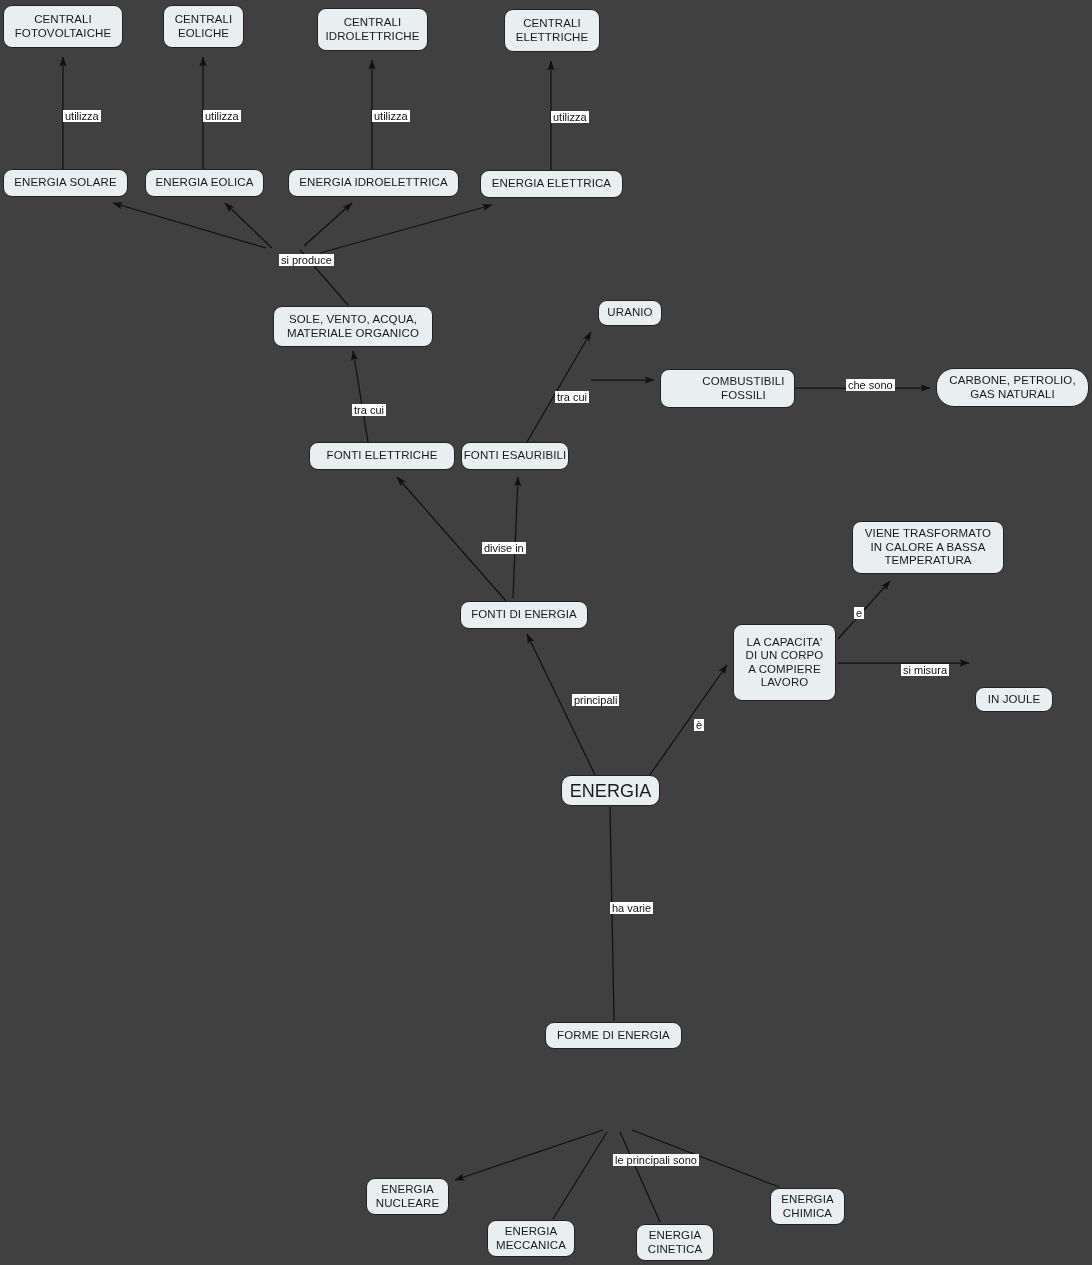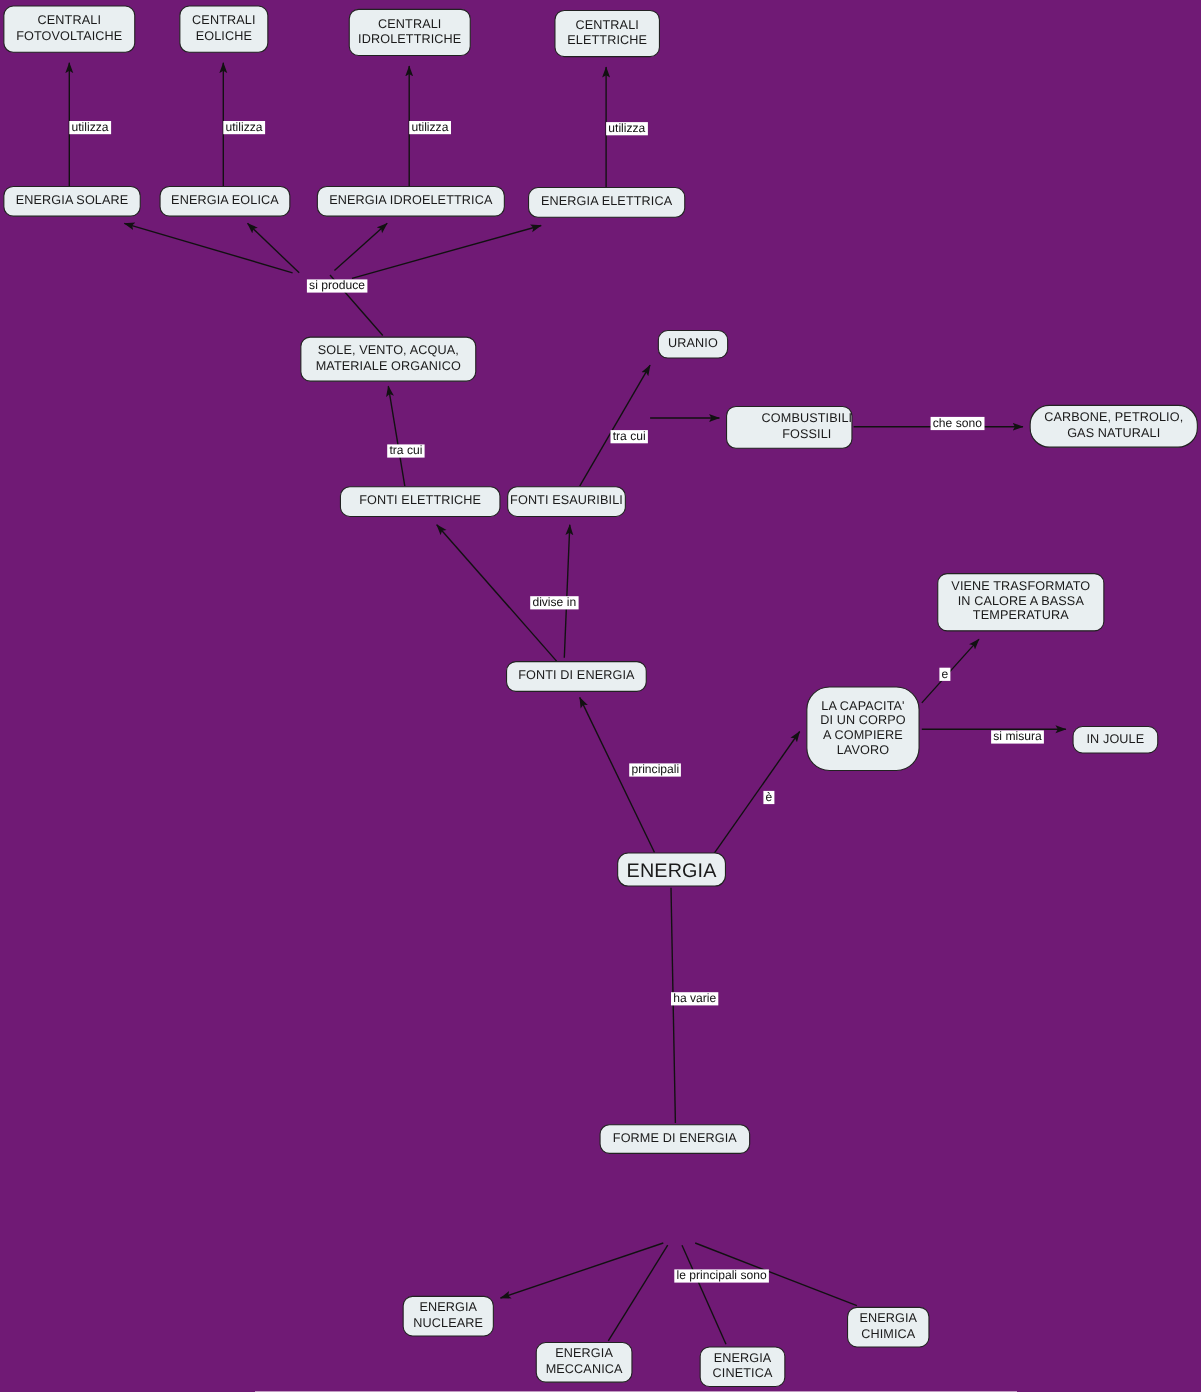--- a/index.html
+++ b/index.html
@@ -4,21 +4,21 @@
 <style>
   html, body {
     margin: 0;
     padding: 0;
     background: #ffffff;
   }
   #canvas {
     position: relative;
     width: 1092px;
     height: 1265px;
-    background: #701a75;
+    background: #404040;
     font-family: "Liberation Sans", sans-serif;
     overflow: hidden;
   }
   #edge-layer {
     position: absolute;
     left: 0;
     top: 0;
     width: 1092px;
     height: 1265px;
   }
@@ -104,35 +104,35 @@
 IDROLETTRICHE</div>
       <div class="node" style="left: 504px; top: 9px; width: 96px; height: 43px;">CENTRALI
 ELETTRICHE</div>
       <div class="node" style="left: 3px; top: 169px; width: 125px; height: 28px;">ENERGIA SOLARE</div>
       <div class="node" style="left: 145px; top: 169px; width: 119px; height: 28px;">ENERGIA EOLICA</div>
       <div class="node" style="left: 288px; top: 169px; width: 171px; height: 28px;">ENERGIA IDROELETTRICA</div>
       <div class="node" style="left: 480px; top: 170px; width: 143px; height: 28px;">ENERGIA ELETTRICA</div>
       <div class="node" style="left: 273px; top: 306px; width: 160px; height: 41px;">SOLE, VENTO, ACQUA,
 MATERIALE ORGANICO</div>
       <div class="node" style="left: 567px; top: 300px; width: 64px; height: 26px; margin-left: 31px;">URANIO</div>
-      <div class="node" style="left: 660px; top: 369px; width: 115px; height: 39px; padding-left: 32px;">COMBUSTIBILI
+      <div class="node" style="left: 660px; top: 369px; width: 135px; height: 39px; padding-left: 32px;">COMBUSTIBILI
 FOSSILI</div>
       <div class="node" style="left: 936px; top: 368px; width: 153px; height: 39px; border-radius: 18px;">CARBONE, PETROLIO,
 GAS NATURALI</div>
       <div class="node" style="left: 309px; top: 442px; width: 146px; height: 28px;">FONTI ELETTRICHE</div>
       <div class="node" style="left: 461px; top: 442px; width: 108px; height: 28px;">FONTI ESAURIBILI</div>
       <div class="node" style="left: 852px; top: 521px; width: 152px; height: 53px;">VIENE TRASFORMATO
 IN CALORE A BASSA
 TEMPERATURA</div>
       <div class="node" style="left: 460px; top: 601px; width: 128px; height: 28px;">FONTI DI ENERGIA</div>
-      <div class="node" style="left: 733px; top: 624px; width: 103px; height: 77px; border-radius: 21px;">LA CAPACITA'
+      <div class="node" style="left: 733px; top: 624px; width: 103px; height: 77px;">LA CAPACITA'
 DI UN CORPO
 A COMPIERE
 LAVORO</div>
-      <div class="node" style="left: 975px; top: 660px; width: 78px; height: 25px;">IN JOULE</div>
+      <div class="node" style="left: 975px; top: 687px; width: 78px; height: 25px;">IN JOULE</div>
       <div class="node big" style="left: 561px; top: 775px; width: 99px; height: 31px;">ENERGIA</div>
       <div class="node" style="left: 545px; top: 1022px; width: 137px; height: 27px;">FORME DI ENERGIA</div>
       <div class="node" style="left: 366px; top: 1178px; width: 83px; height: 37px;">ENERGIA
 NUCLEARE</div>
       <div class="node" style="left: 487px; top: 1220px; width: 88px; height: 37px;">ENERGIA
 MECCANICA</div>
       <div class="node" style="left: 636px; top: 1224px; width: 78px; height: 37px;">ENERGIA
 CINETICA</div>
       <div class="node" style="left: 770px; top: 1188px; width: 75px; height: 37px;">ENERGIA
 CHIMICA</div>

